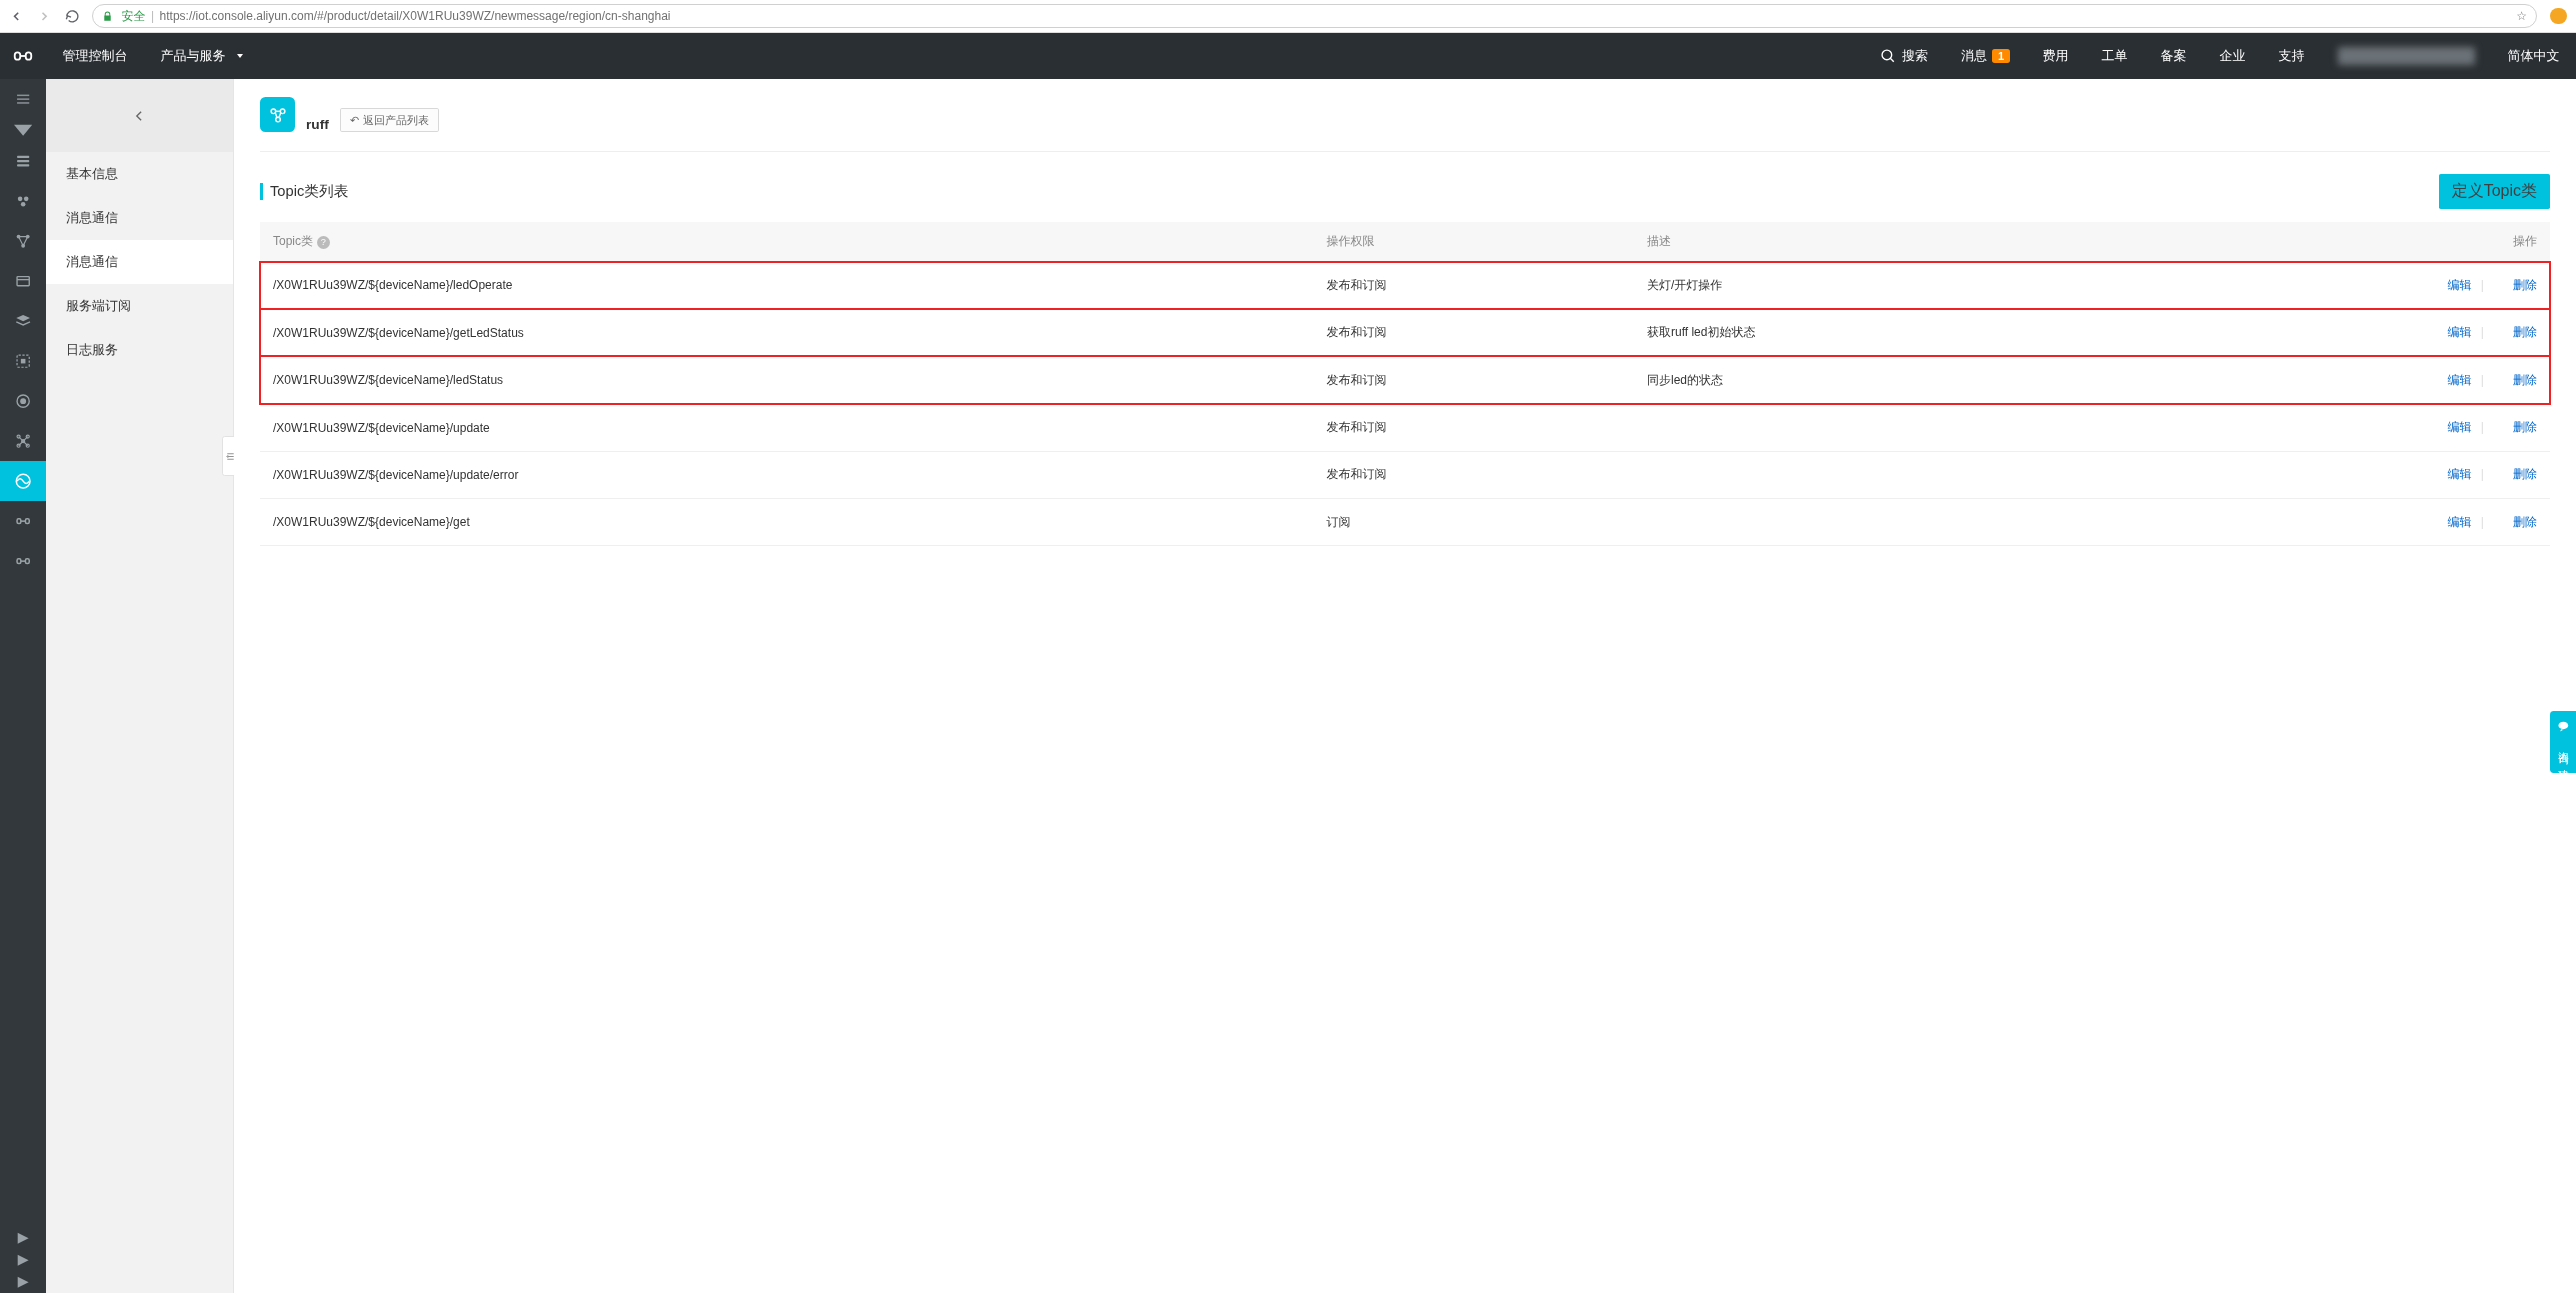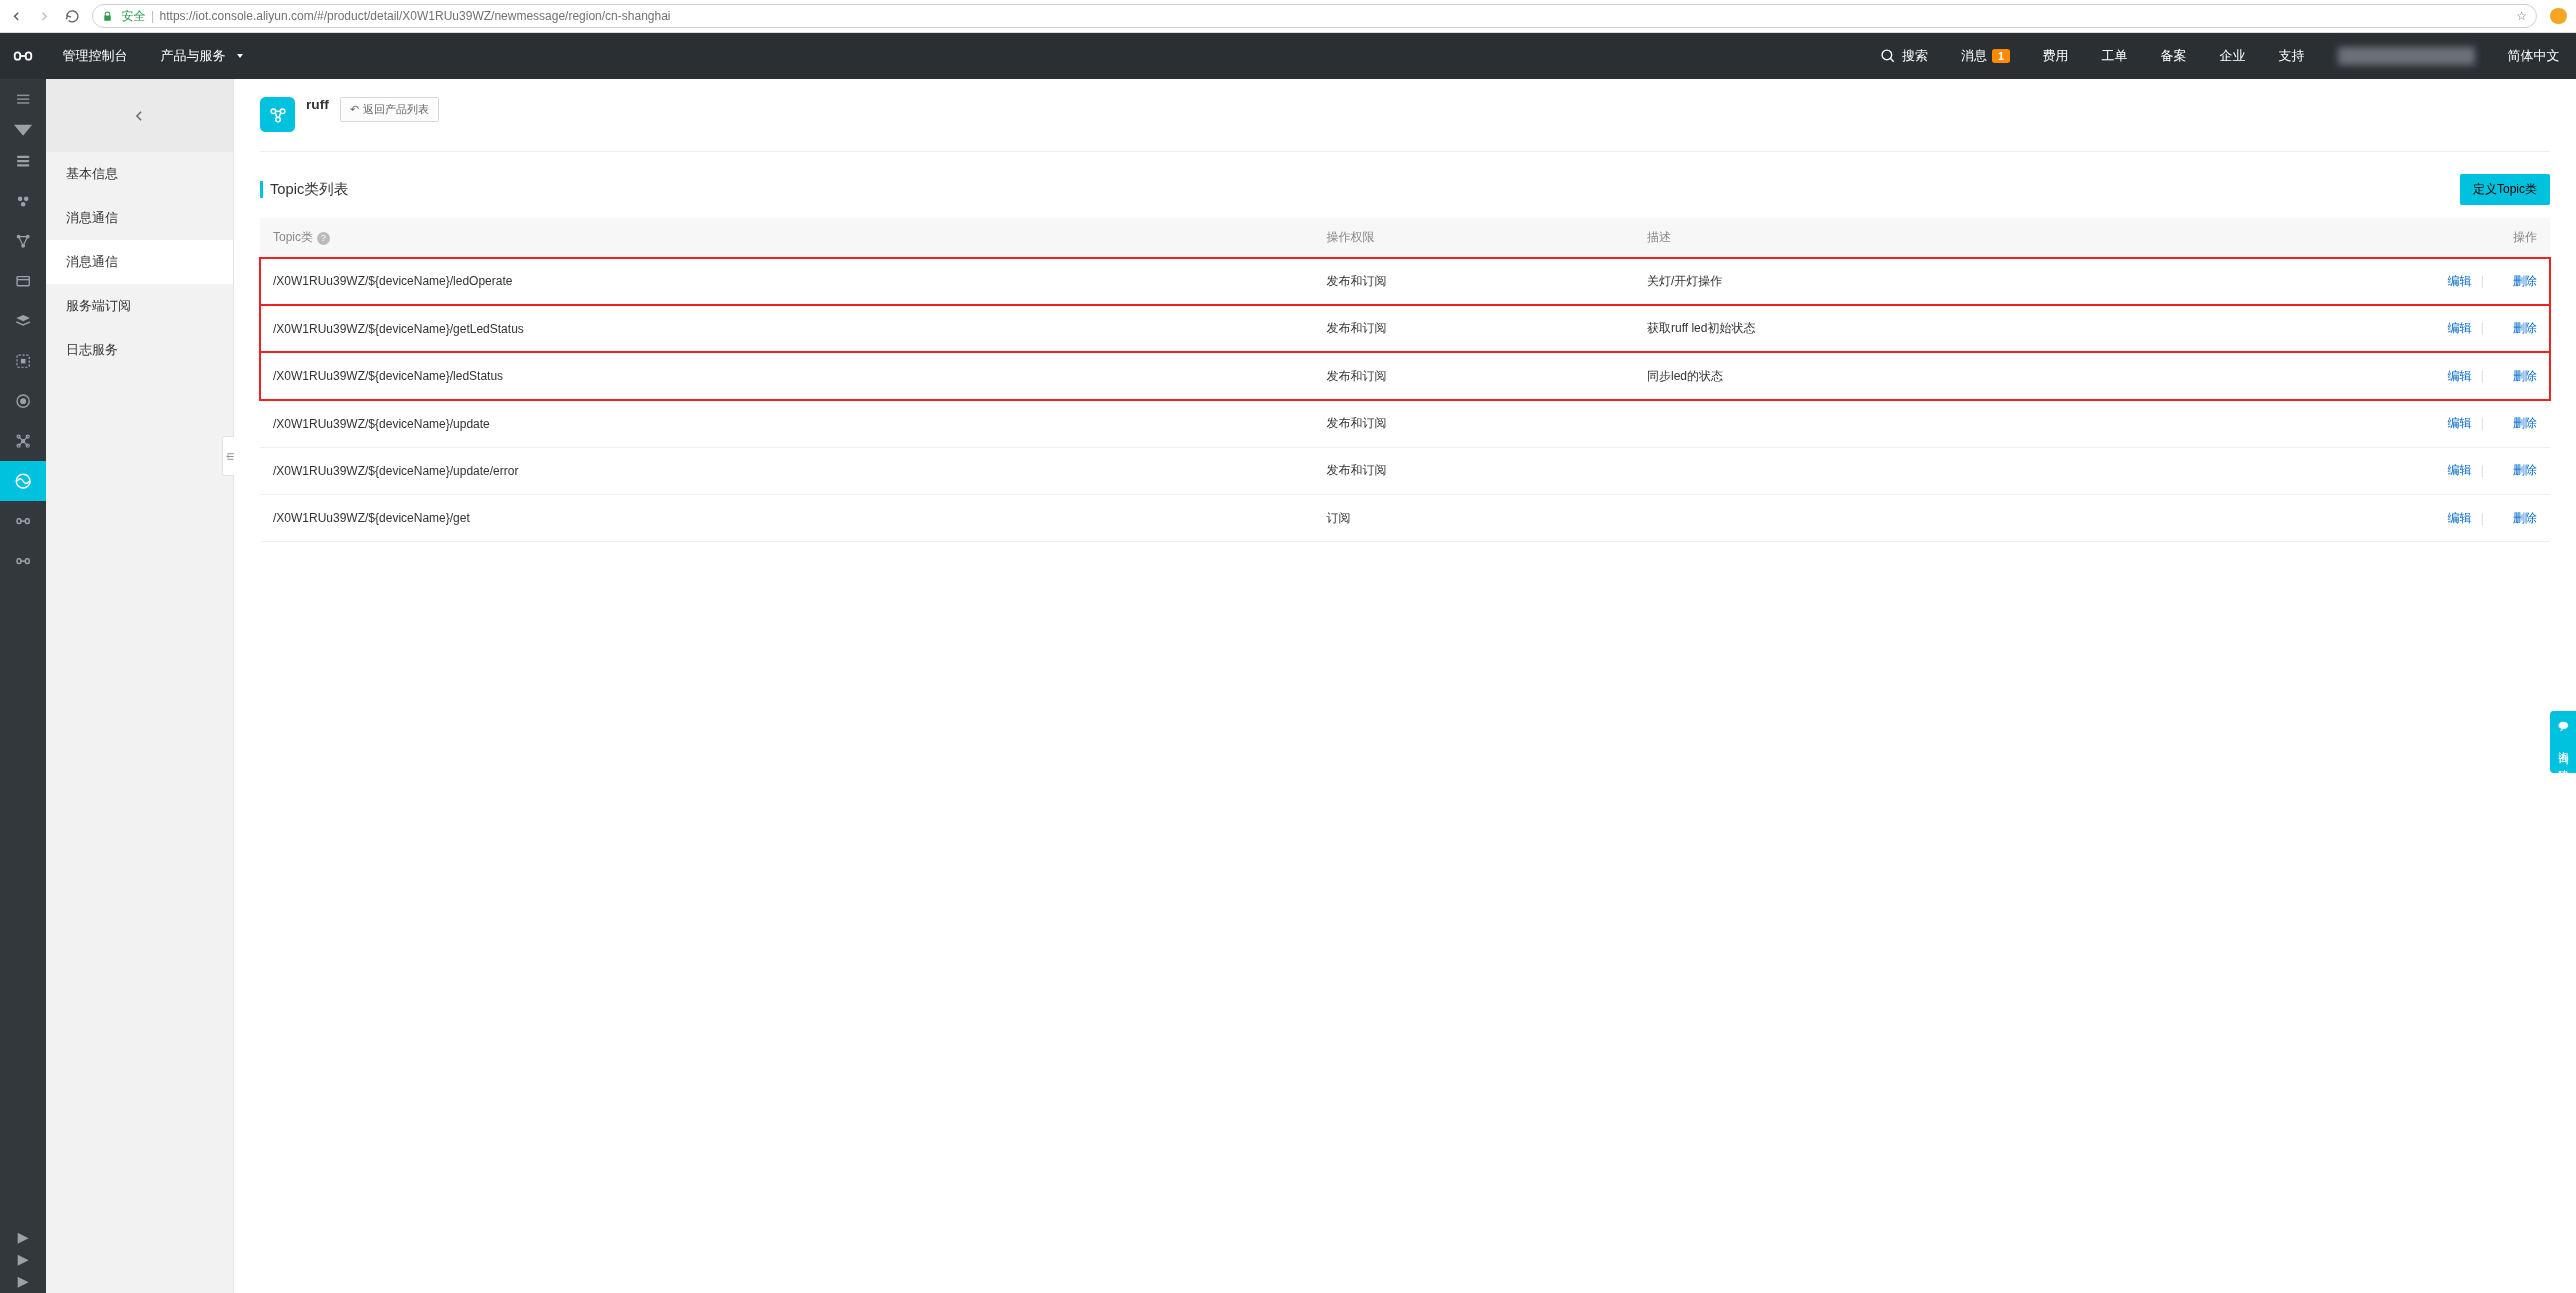--- a/index.html
+++ b/index.html
@@ -44,30 +44,30 @@
   
   .sidebar { width: 188px; background: #f2f2f2; border-right: 0.9px solid #e5e5e5; position: relative; }
   .sidebar-back { height: 73px; display: flex; align-items: center; justify-content: center; font-size: 20px; color: #666; cursor: pointer; background: #eaeaea; }
   .sidebar-menu { display: flex; flex-direction: column; }
   .sidebar-menu .mitem { padding: 13px 20px; color: #333; cursor: pointer; font-size: 13px; }
   .sidebar-menu .mitem.active { background: #fff; }
   .sidebar-collapse { position: absolute; right: -5.5px; top: 357px; width: 16.5px; height: 40px; background: #fff; border: 0.9px solid #e2e2e2; border-radius: 2.7px; display: flex; align-items: center; justify-content: center; color: #888; cursor: pointer; }
 
   
   .content { flex: 1; background: #fff; padding: 18.3px 26px; overflow: auto; position: relative; }
-  .product-header { display: flex; align-items: flex-start; gap: 11px; padding-bottom: 18.3px; border-bottom: 0.9px solid #eee; }
+  .product-header { display: flex; align-items: flex-end; gap: 11px; padding-bottom: 18.3px; border-bottom: 0.9px solid #eee; }
   .product-icon { width: 35px; height: 35px; border-radius: 5.5px; background: #00c1de; display: flex; align-items: center; justify-content: center; }
   .product-icon svg { width: 22px; height: 22px; }
   .product-name { font-weight: 700; font-size: 13.7px; }
   .back-btn { border: 0.9px solid #d8d8d8; background: #fcfcfc; padding: 3.7px 9.2px; font-size: 11px; color: #666; cursor: pointer; border-radius: 1.8px; display: flex; align-items: center; gap: 3.7px; }
 
   .section-header { display: flex; align-items: center; justify-content: space-between; margin-top: 22px; margin-bottom: 13px; }
   .section-title { display: flex; align-items: center; gap: 7.3px; font-size: 14.7px; color: #333; }
   .section-title::before { content: ""; display: inline-block; width: 2.7px; height: 16.5px; background: #00c1de; }
-  .primary-btn { background: #00c1de; color: #000000; border: none; padding: 7.3px 13px; font-size: 12px; cursor: pointer; border-radius: 1.8px; }
+  .primary-btn { background: #00c1de; color: #404040; border: none; padding: 7.3px 13px; font-size: 16px; cursor: pointer; border-radius: 1.8px; }
 
   table.topic-table { width: 100%; border-collapse: collapse; table-layout: fixed; }
   table.topic-table th { background: #f7f7f7; color: #888; font-weight: 400; text-align: left; padding: 11px 13px; font-size: 12px; border-bottom: 0.9px solid #eee; }
   table.topic-table th.actions { text-align: right; }
   table.topic-table td { padding: 14.7px 13px; font-size: 12px; color: #333; border-bottom: 0.9px solid #efefef; }
   table.topic-table td.actions { text-align: right; }
   .qmark { display: inline-flex; width: 13px; height: 13px; border-radius: 50%; background: #bbb; color: #fff; align-items: center; justify-content: center; font-size: 9.2px; margin-left: 3.7px; }
   .link { color: #06c; cursor: pointer; text-decoration: none; margin-left: 20px; }
   .action-sep { color: #ddd; margin: 0 9.2px; }
   .highlight-box { outline: 2.7px solid #e22; outline-offset: -1.8px; }

